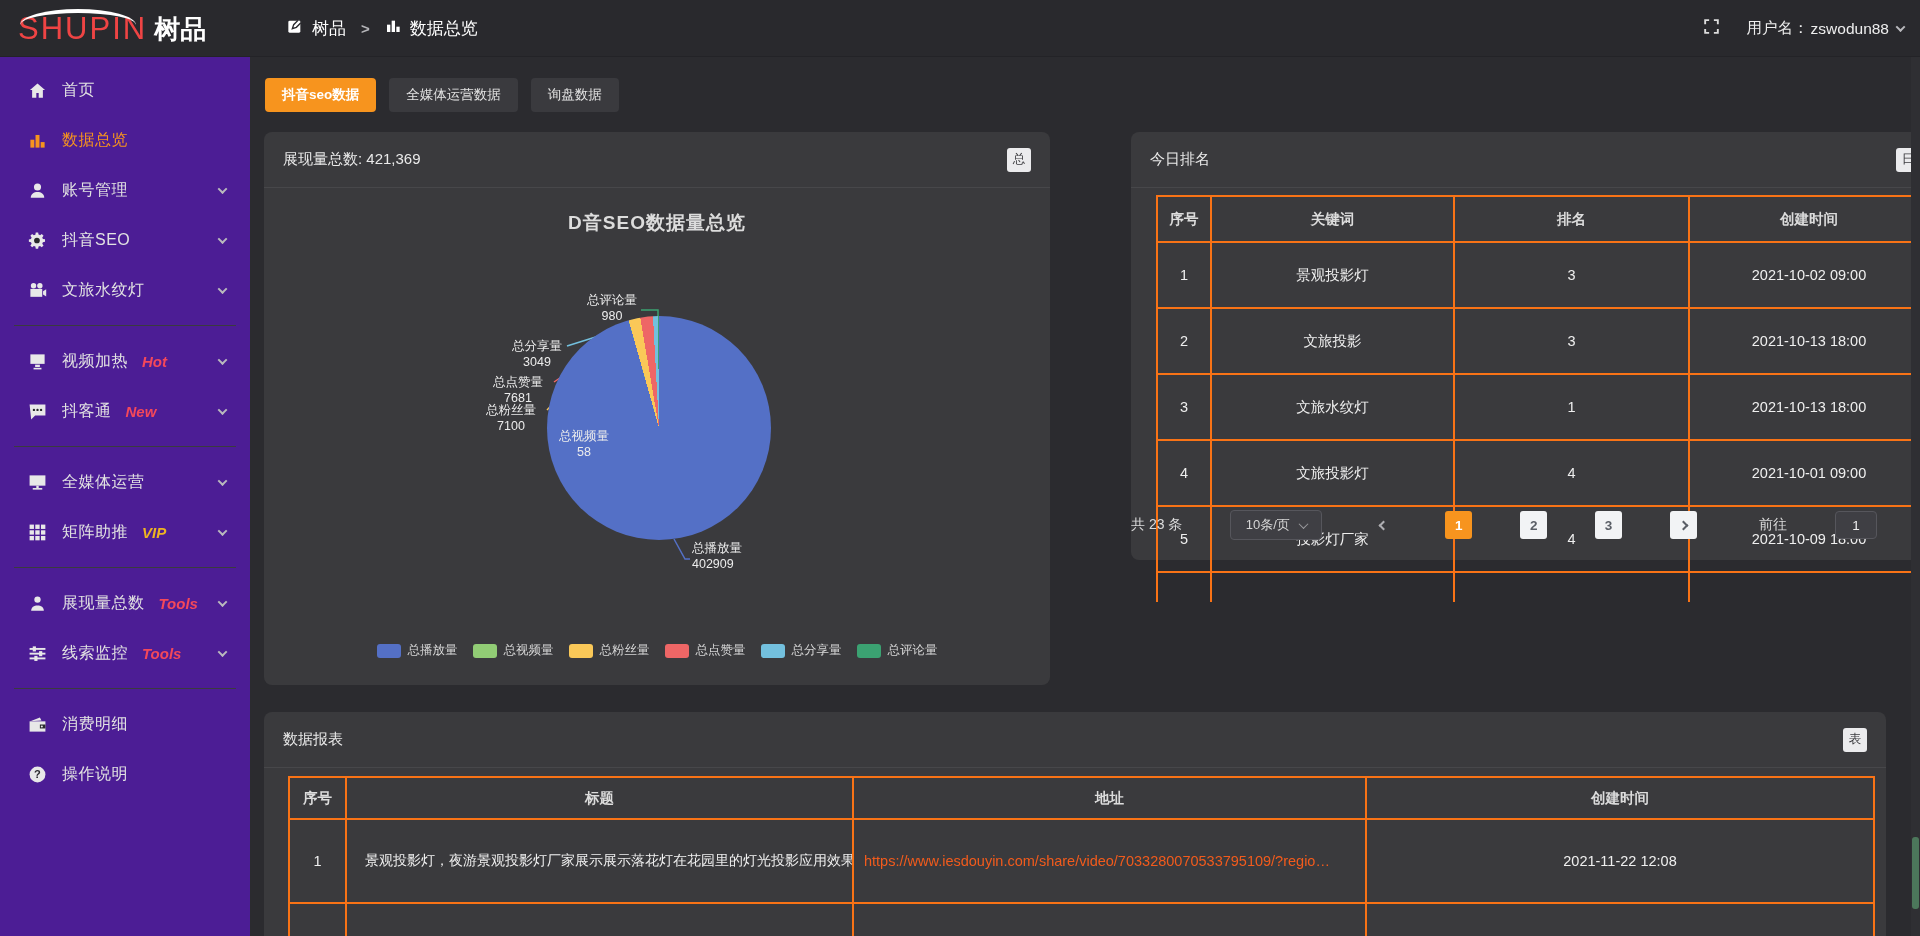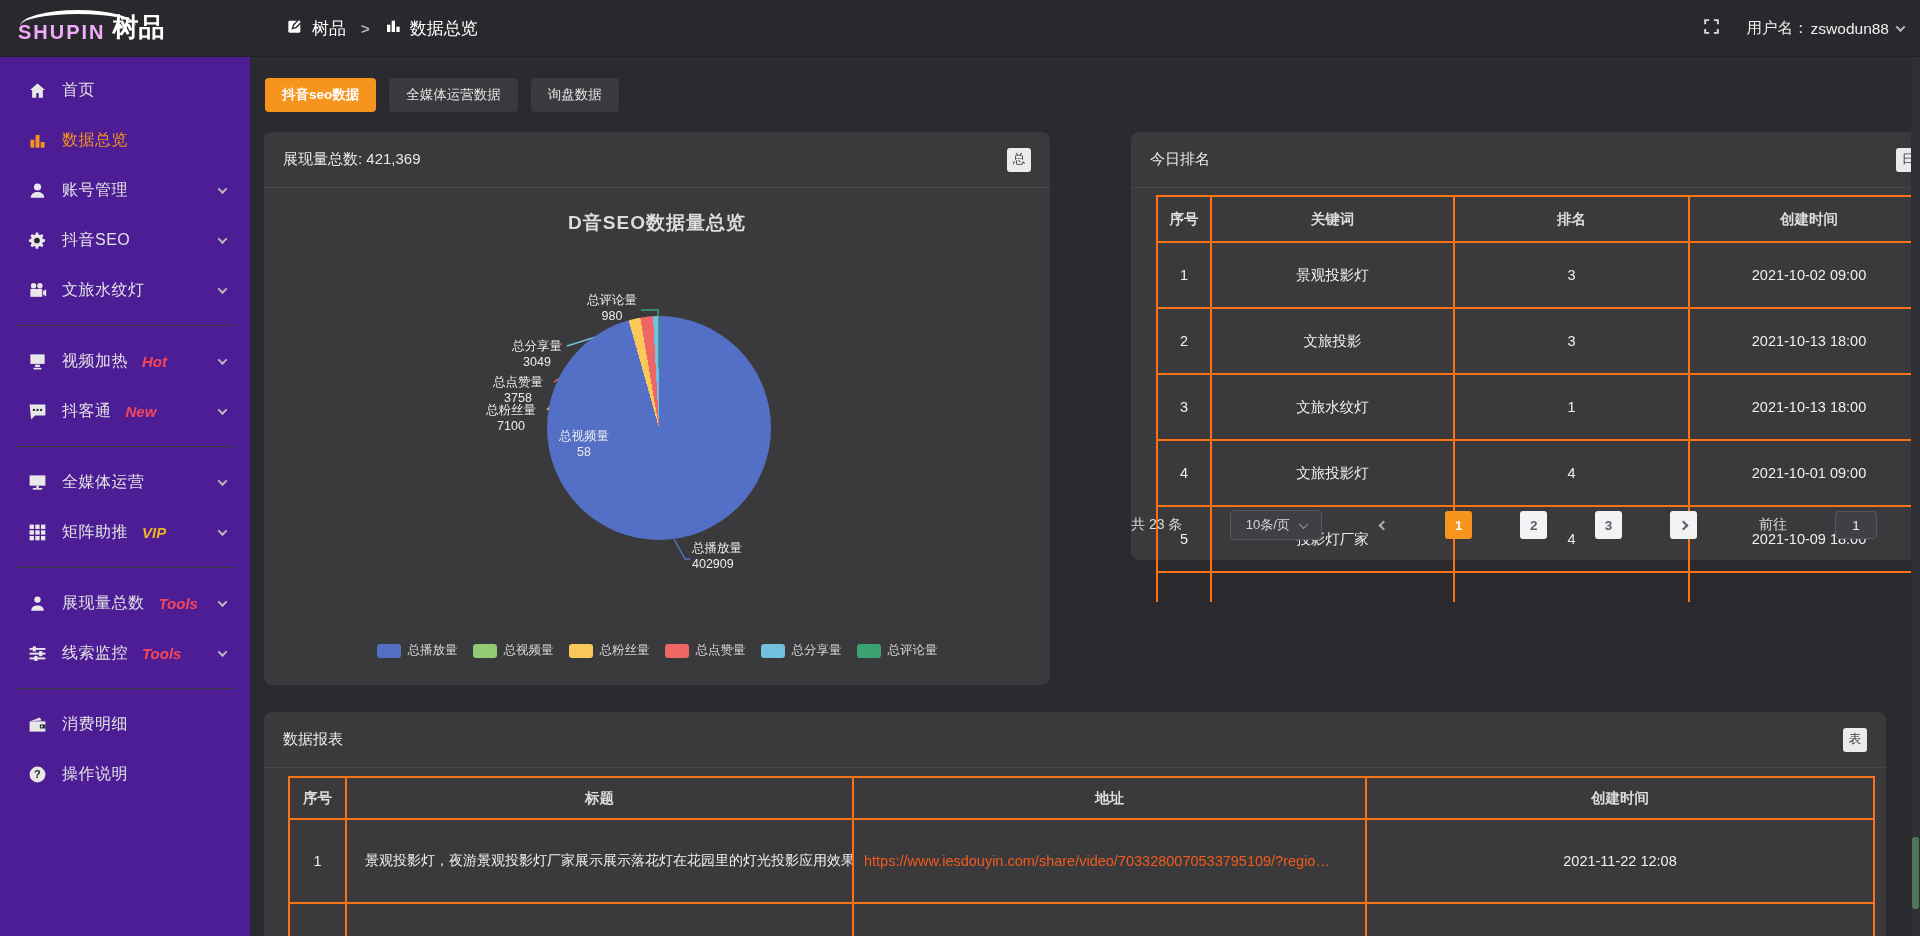--- a/index.html
+++ b/index.html
@@ -3,21 +3,21 @@
 <meta charset="utf-8">
 <style>
   * { margin:0; padding:0; box-sizing:border-box; }
   html,body { width:1920px; height:936px; overflow:hidden; }
   body { background:#2b2b2f; font-family:"Liberation Sans","DejaVu Sans",sans-serif; color:#e8e8e8; position:relative; }
 
   
   .header { position:absolute; left:0; top:0; width:1920px; height:57px; background:#29292d; border-bottom:1px solid #232327; display:flex; align-items:center; z-index:5; }
   .logo { width:250px; padding-left:18px; display:flex; align-items:flex-end; gap:7px; position:relative; }
   .logo-arc { position:absolute; left:20px; top:-4px; width:116px; height:16px; border-top:4px solid #fff; border-radius:50% 50% 0 0 / 100% 100% 0 0; }
-  .logo-main { font-size:20px; font-weight:bold; letter-spacing:2px; color:#f0abfc; line-height:1; }
+  .logo-main { font-size:31px; font-weight:normal; letter-spacing:2px; color:#ef4444; line-height:1; }
   .logo-suffix { font-size:26px; font-weight:bold; color:#fff; line-height:1.05; }
   .breadcrumb { display:flex; align-items:center; margin-left:37px; font-size:17px; color:#fff; gap:9px; }
   .bc-sep { color:#b5b5b9; font-size:15px; font-weight:bold; margin:0 6px; }
   .header-right { position:absolute; right:16px; top:0; height:57px; display:flex; align-items:center; gap:26px; }
   .username { font-size:15.5px; color:#eee; display:flex; align-items:center; gap:8px; }
   .chev { display:inline-block; width:7px; height:7px; border-right:2px solid #b9b9bd; border-bottom:2px solid #b9b9bd; transform:rotate(45deg) translate(-1px,-1px); }
 
   
   .sidebar { position:absolute; left:0; top:57px; width:250px; height:879px; background:#4c1d95; padding-top:8px; }
   .s-item { height:50px; display:flex; align-items:center; padding-left:28px; position:relative; cursor:pointer; color:#e2e2e2; }
@@ -325,21 +325,21 @@
     <div class="pie-label" style="left:348px; top:104px;">
       <div>总评论量</div>
         <div>980</div>
     </div>
     <div class="pie-label" style="left:273px; top:150px;">
       <div>总分享量</div>
         <div>3049</div>
     </div>
     <div class="pie-label" style="left:254px; top:186px;">
       <div>总点赞量</div>
-        <div>3758</div>
+        <div>7681</div>
     </div>
     <div class="pie-label" style="left:247px; top:214px;">
       <div>总粉丝量</div>
         <div>7100</div>
     </div>
     <div class="pie-label" style="left:320px; top:240px;">
       <div>总视频量</div>
         <div>58</div>
     </div>
     <div class="pie-label left-align" style="left:428px; top:352px;">

